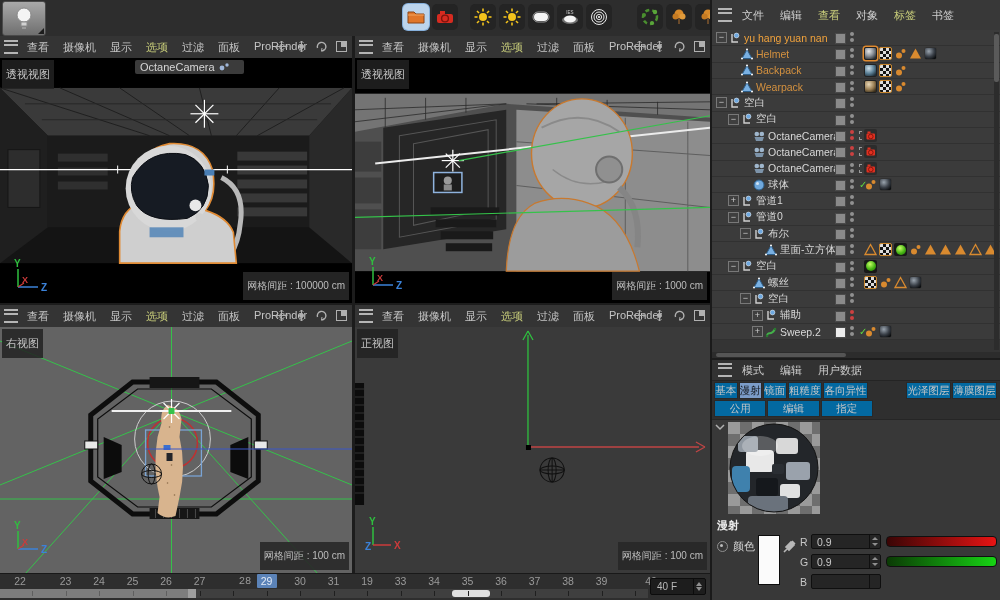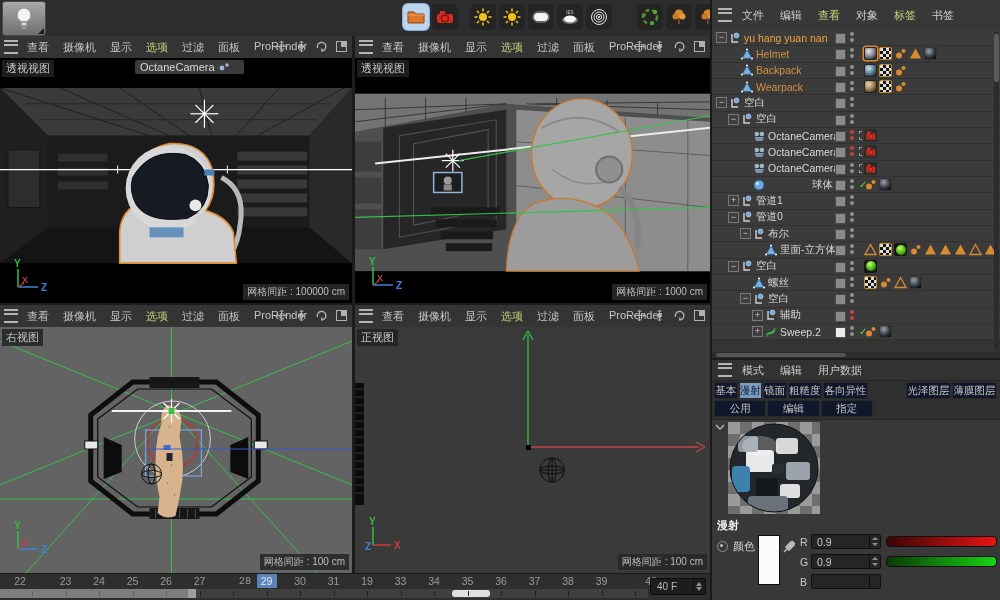--- a/index.html
+++ b/index.html
@@ -24,21 +24,21 @@
   #vp3{left:0;top:305px;width:352px;height:268px;}
   #vp4{left:355px;top:305px;width:355px;height:268px;}
   .vdiv{position:absolute;left:352px;top:36px;width:3px;height:537px;background:#1c1c1c;}
   .hdiv{position:absolute;left:0;top:303px;width:710px;height:2px;background:#1c1c1c;}
   .vp-menu{position:relative;height:22px;background:#343434;border-bottom:1px solid #232323;display:flex;align-items:center;padding-left:4px;}
   .vp-menu .mi{margin:0 7px;color:#c4c4c4;white-space:nowrap;}
   .vp-menu .mi.active{color:#ccd17c;}
   .vp-icons{position:absolute;right:4px;top:4px;display:flex;gap:7px;}
   .vp-canvas{position:absolute;left:0;top:22px;right:0;bottom:0;}
   .vp-canvas svg.scene{position:absolute;left:0;top:0;width:100%;height:100%;}
-  .chip{position:absolute;background:rgba(34,34,34,.85);color:#c6c6c6;padding:1px 4px;font-size:11px;}
+  .chip{position:absolute;background:rgba(34,34,34,.85);color:#c6c6c6;padding:7px 4px;font-size:11px;}
   .chip.lbl{left:2px;top:2px;}
   .chip.grid{right:3px;bottom:3px;font-size:10px;color:#bdbdbd;background:rgba(40,40,40,.9);}
   .camchip{position:absolute;left:135px;top:2px;background:#3b3b3b;border-radius:2px;color:#d6d6d6;padding:1px 14px 1px 5px;display:flex;align-items:center;}
   .gizmo{position:absolute;left:6px;}
 
   
   .timeline{position:absolute;left:0;top:573px;width:710px;height:27px;background:#2e2e2e;border-top:1px solid #191919;}
   .ruler{position:absolute;left:0;top:0;width:648px;height:14px;}
   .fnum{position:absolute;top:1px;width:22px;text-align:center;color:#9a9a9a;font-size:10.5px;}
   .fnum.cur{color:#e2eaf6;}
@@ -99,21 +99,21 @@
   .vsb b{position:absolute;left:0;top:2px;width:5px;height:48px;background:#5a5a5a;border-radius:2px;}
   .hsb{height:6px;background:#2c2c2c;position:relative;}
   .hsb b{position:absolute;left:4px;top:1px;width:130px;height:4px;background:#555;border-radius:2px;}
 
   
   .mat-name{height:24px;display:flex;align-items:center;padding-left:5px;color:#e2e2e2;background:#383838;}
   .mat-name .thumb{width:17px;height:17px;border-radius:50%;margin-right:6px;
     background:radial-gradient(circle at 35% 30%,#dfe3e8,#737c86 50%,#23262b 88%);border:1px solid #222;}
   .tabs{display:flex;padding:1px 2px 0 2px;background:#2f2f2f;}
   .tab{flex:1;height:15px;line-height:15px;text-align:center;font-size:10.5px;color:#c6c6c6;
-    background:#0f172a;border:1px solid #292929;margin-right:1px;white-space:nowrap;overflow:hidden;}
+    background:#0369a1;border:1px solid #292929;margin-right:1px;white-space:nowrap;overflow:hidden;}
   .tab.active{background:#7b9cc8;color:#15191f;}
   .tabs2wrap{background:#2f2f2f;padding:1px 2px 2px 2px;border-bottom:1px solid #262626;}
   .tabs2wrap .tabs{padding:0;width:160px;}
   .preview{position:relative;height:97px;background:#383838;}
   .prev-chev{position:absolute;left:3px;top:3px;}
   .prev-img{position:absolute;left:16px;top:2px;width:92px;height:92px;background-color:#9a9a9a;
     background-image:linear-gradient(45deg,#6e6e6e 25%,transparent 25%,transparent 75%,#6e6e6e 75%),
                      linear-gradient(45deg,#6e6e6e 25%,transparent 25%,transparent 75%,#6e6e6e 75%);
     background-size:24px 24px;background-position:0 0,12px 12px;}
   .dif-head{height:16px;line-height:16px;padding-left:5px;font-weight:bold;color:#ececec;background:#383838;}
@@ -859,21 +859,21 @@
             </span>
           </span>
         </div>
         <div class="orow">
           <span class="ind" style="width: 28px;"></span>
           <span class="noexp"></span>
           <span class="oicon"><svg viewBox="0 0 12 12" width="12" height="12">
               <circle cx="6" cy="6" r="5" fill="#6fa8dc" stroke="#2e5f8a"></circle>
               <circle cx="4.5" cy="4.5" r="1.5" fill="#cfe4f5"></circle>
             </svg></span>
-          <span class="olabel" style="color: rgb(216, 216, 216); margin-left: 44px;">球体</span>
+          <span class="olabel" style="color: rgb(216, 216, 216);">球体</span>
           <span class="ebox"></span>
           <span class="dots">
             <b></b>
             <b></b>
           </span>
           <span class="extra check">✓</span>
           <span class="tags">
             <span class="tag ">
               <svg viewBox="0 0 13 13" width="13" height="13">
                 <circle cx="5" cy="8.5" r="3" fill="#d98a2f"></circle>

